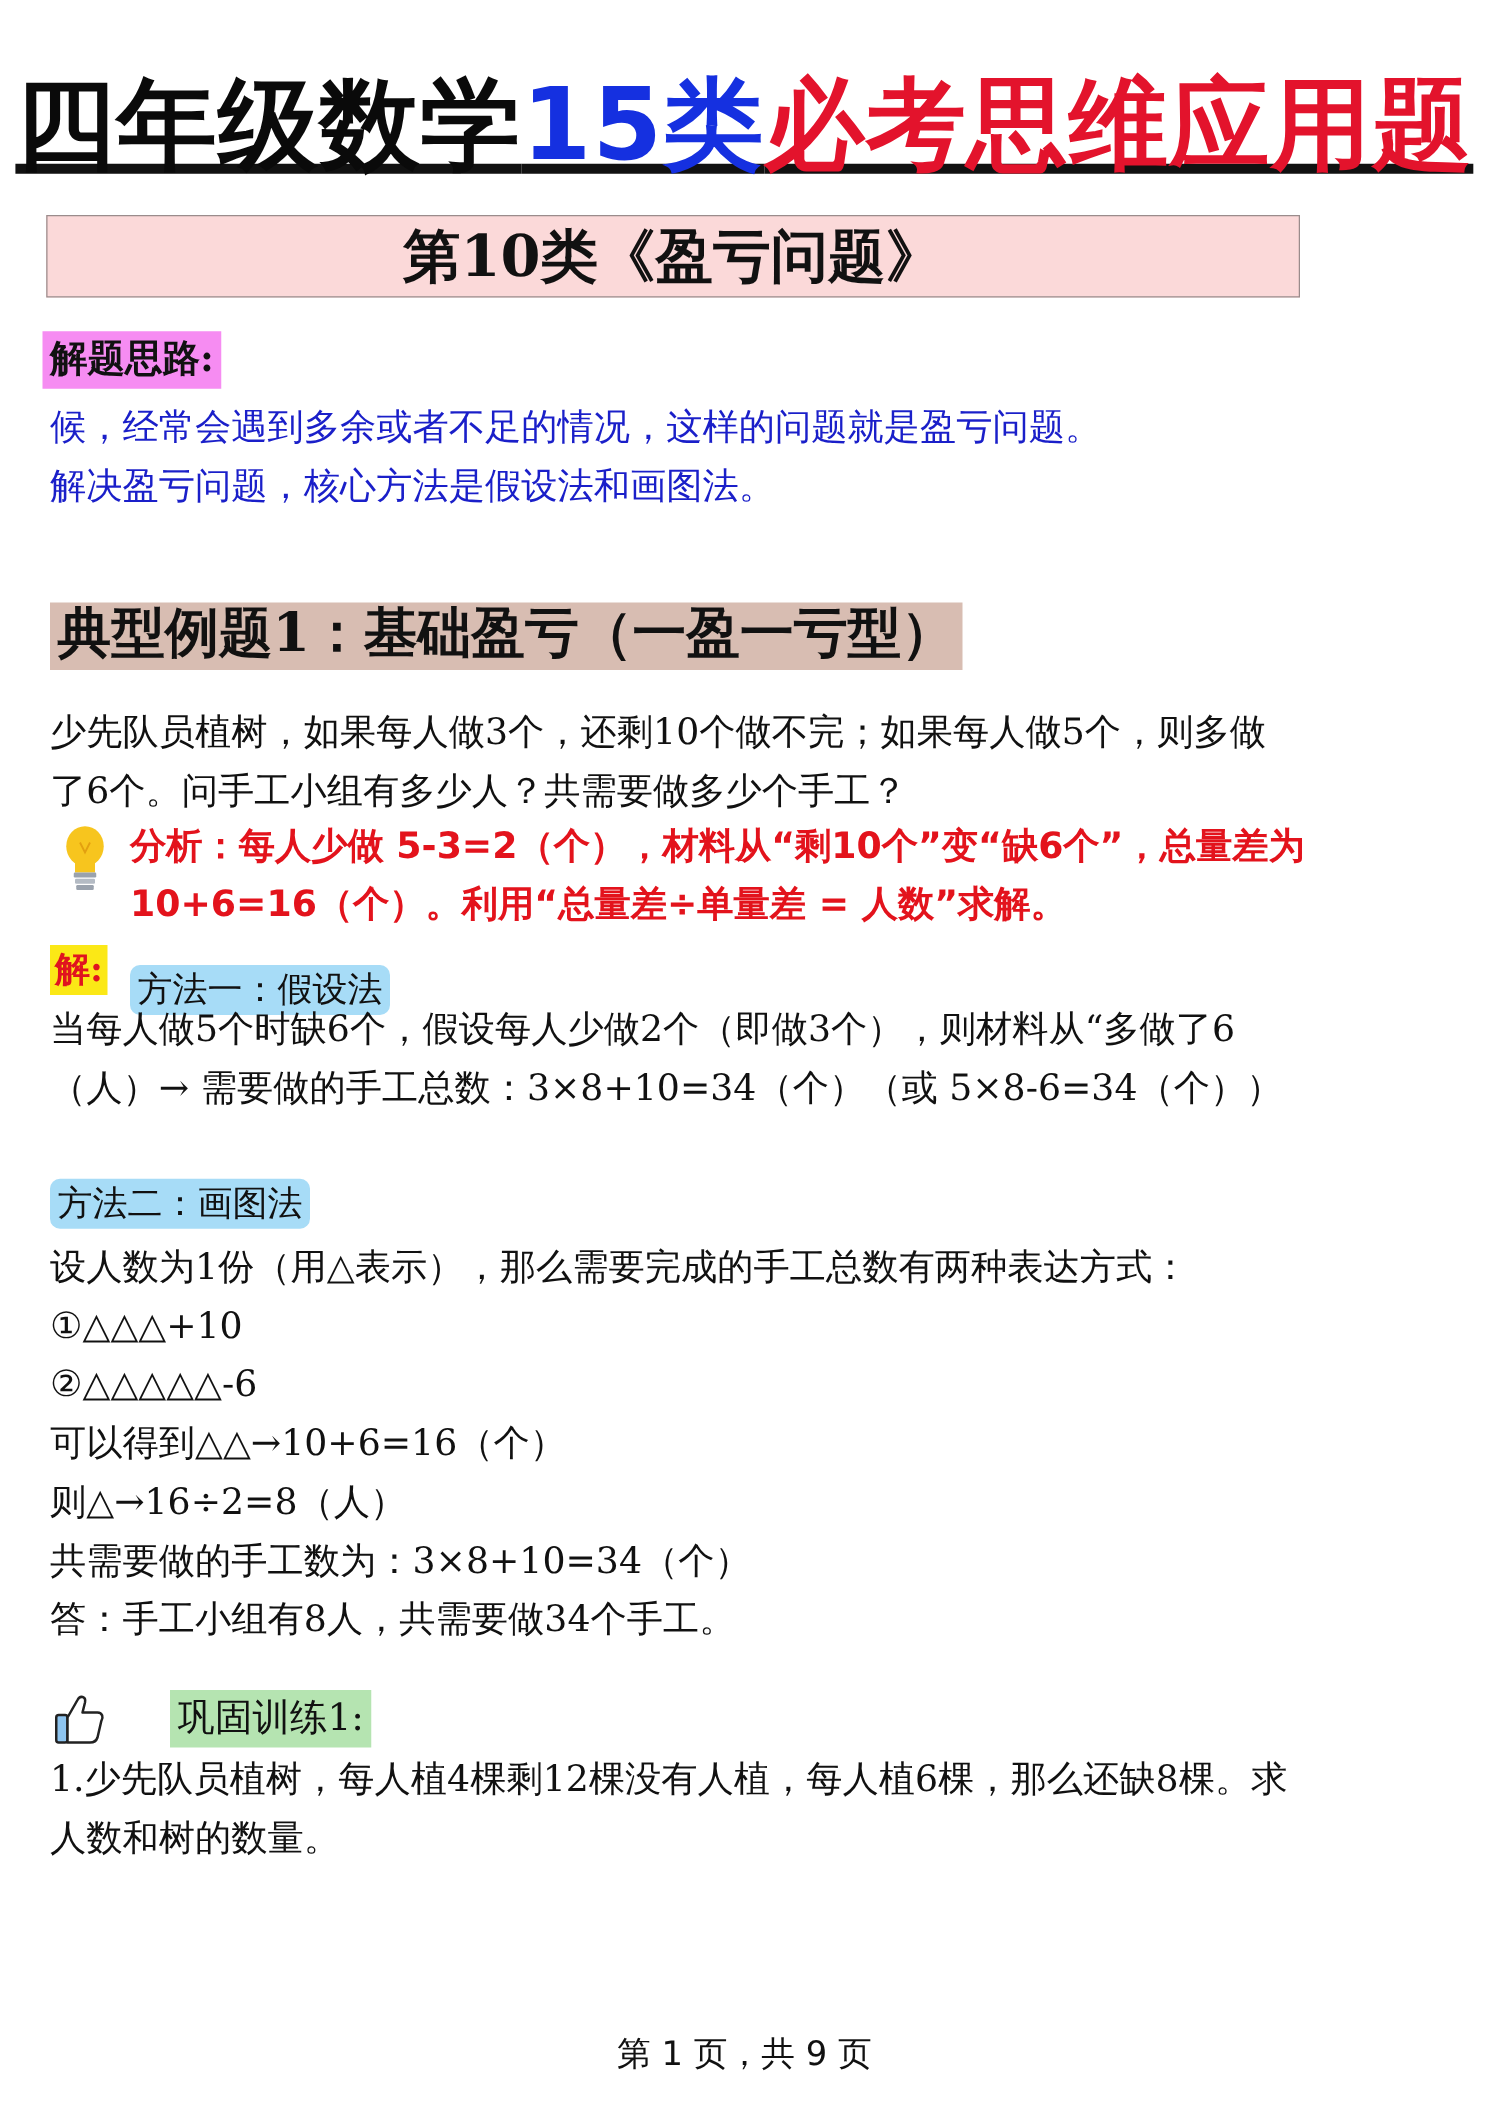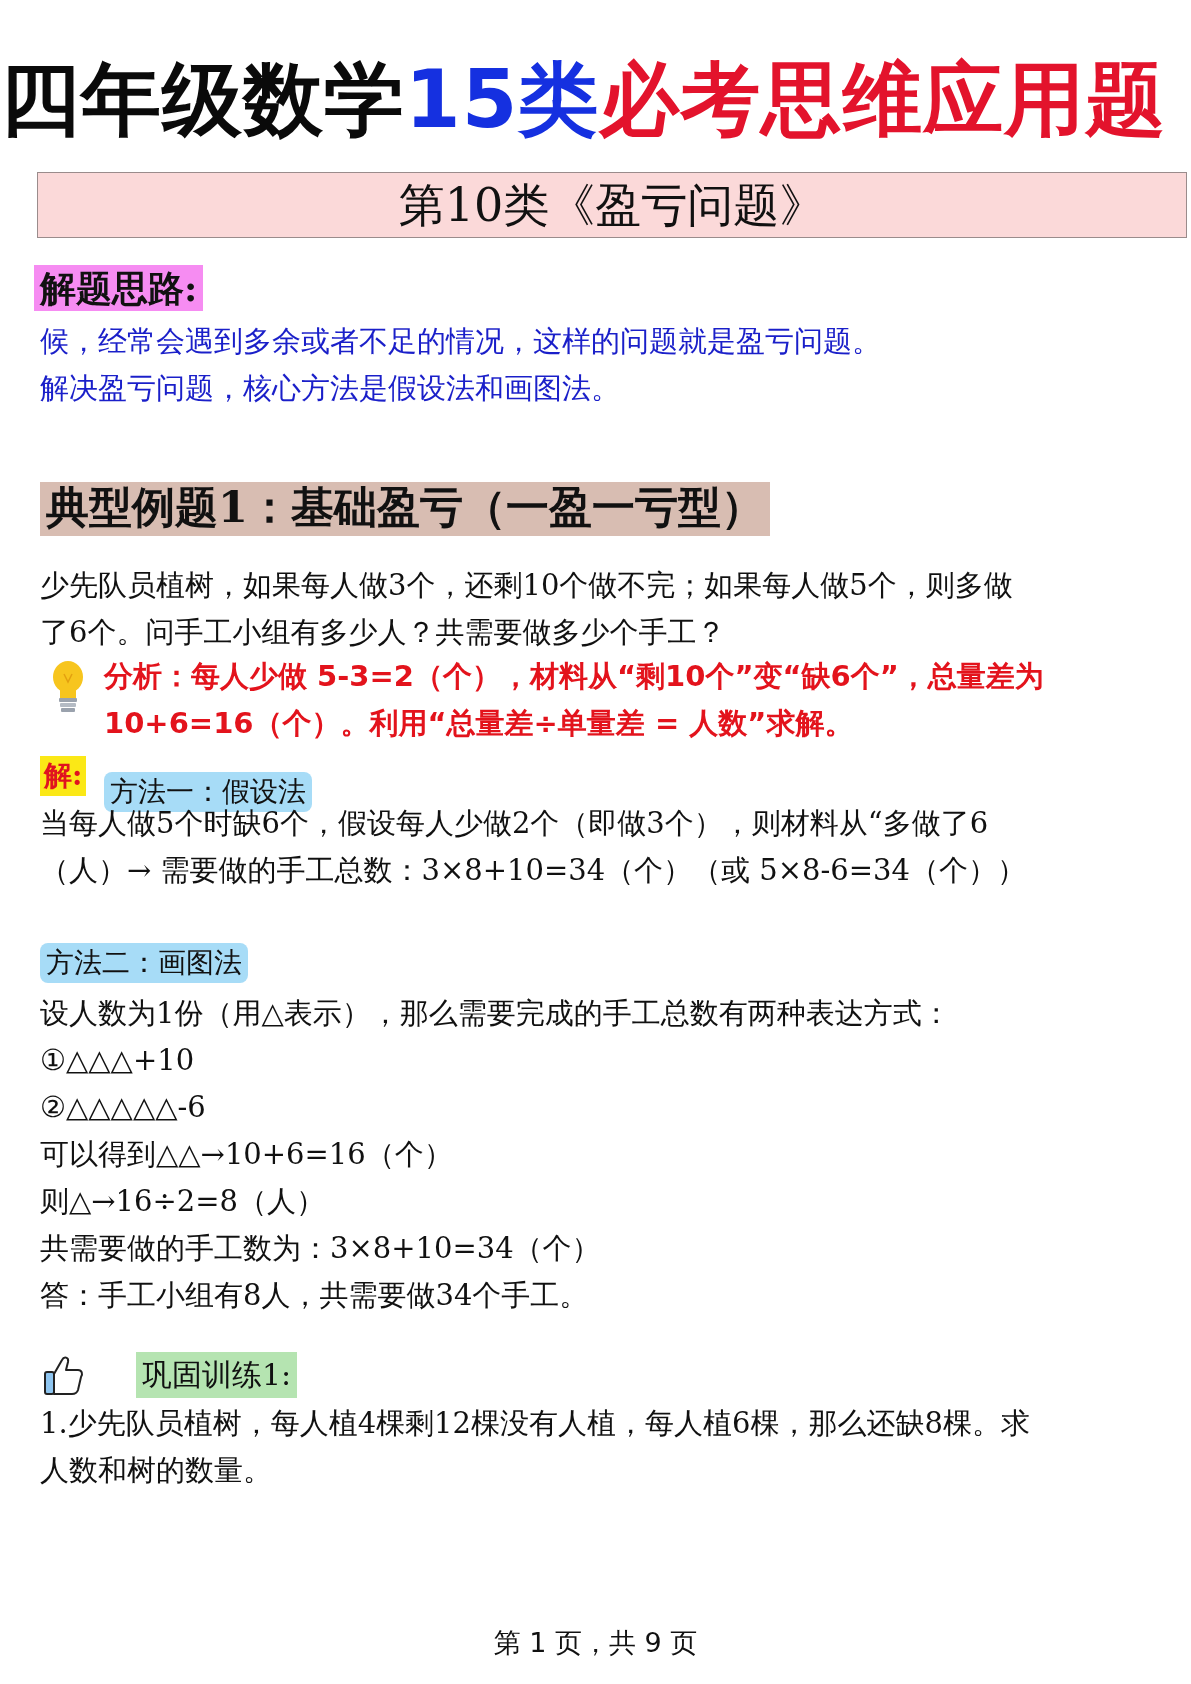--- a/index.html
+++ b/index.html
@@ -2,38 +2,39 @@
 <html><head>
 <meta charset="utf-8">
 <style>
   html, body { margin: 0; padding: 0; background: #ffffff; }
   body {
     width: 1191px; height: 1684px; position: relative; overflow: hidden;
     font-family: "DejaVu Sans", "Liberation Sans", sans-serif;
     color: #111;
   }
   .main-title {
-    position: absolute; top: 50px; left: 0; width: 1191px; 
+    position: absolute; top: 50px; left: 0; width: 1191px; text-align: center;
     font-size: 80px; font-weight: bold; letter-spacing: 1px; line-height: 100px;
     font-family: "DejaVu Sans", sans-serif;
+    text-decoration: underline;
   }
   .t-black { color: #0a0a0a; }
   .t-blue { color: #1530e0; }
   .t-red { color: #e3132c; }
 
   .chapter-box {
-    position: absolute; top: 172px; left: 37px; width: 1150px; height: 66px;
+    position: absolute; top: 172px; left: 37px; width: 1003px; height: 66px;
     background: #fbd9d9; border: 1px solid #9a8c8c; box-sizing: border-box;
-    text-align: center; font-size: 46px; line-height: 64px; font-weight: normal;
+    text-align: center; font-size: 46px; line-height: 64px; font-weight: bold;
     font-family: "DejaVu Serif", serif; color: #111;
   }
 
   .tag {
     position: absolute; display: inline-block; padding: 0 6px;
-    font-size: 36px; line-height: 46px; font-family: "DejaVu Serif", serif; font-weight: bold;
+    font-size: 30px; line-height: 46px; font-family: "DejaVu Serif", serif; font-weight: bold;
     color: #111;
   }
   .tag-pink { background: #f68cf2; top: 265px; left: 34px; height: 46px; }
   .tag-tan { background: #d8bdb2; top: 482px; left: 40px; height: 54px; line-height: 50px; font-size: 43px; }
   .tag-yellow { background: #fbe816; color: #e0131f; top: 756px; left: 40px; height: 40px; line-height: 40px; padding: 0 4px; font-size: 28px; }
   .tag-blue { background: #a7dcf7; border-radius: 8px; height: 40px; line-height: 40px; font-size: 28px; font-weight: normal; }
   .tag-blue.m1 { top: 756px; left: 104px; margin-top: 16px; }
   .tag-blue.m2 { top: 943px; left: 40px; }
   .tag-green { background: #b5e4b1; top: 1352px; left: 96px; height: 46px; line-height: 46px; font-size: 30px; font-weight: normal; margin-left: 40px; }
 

